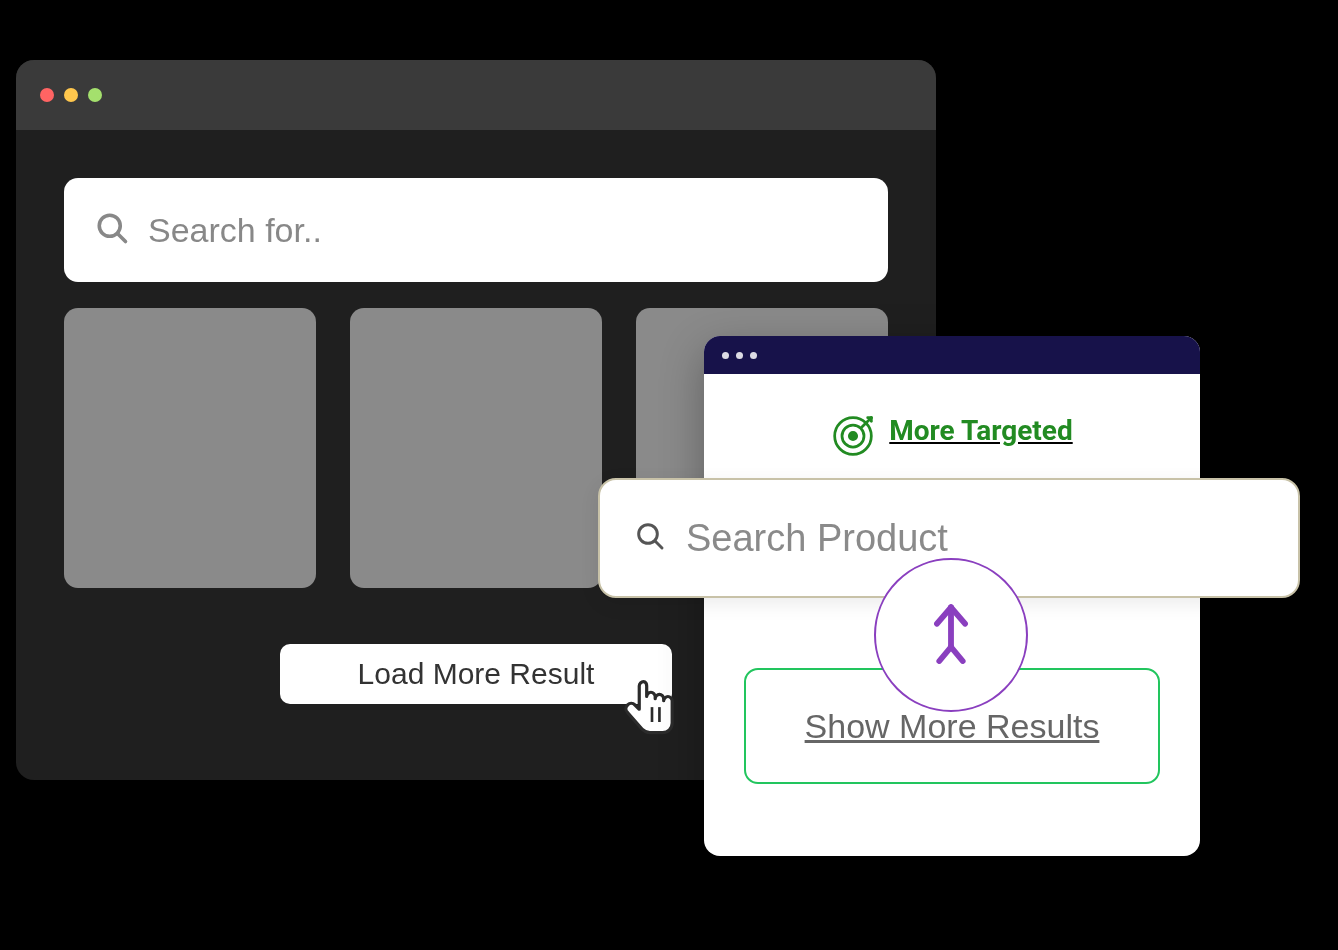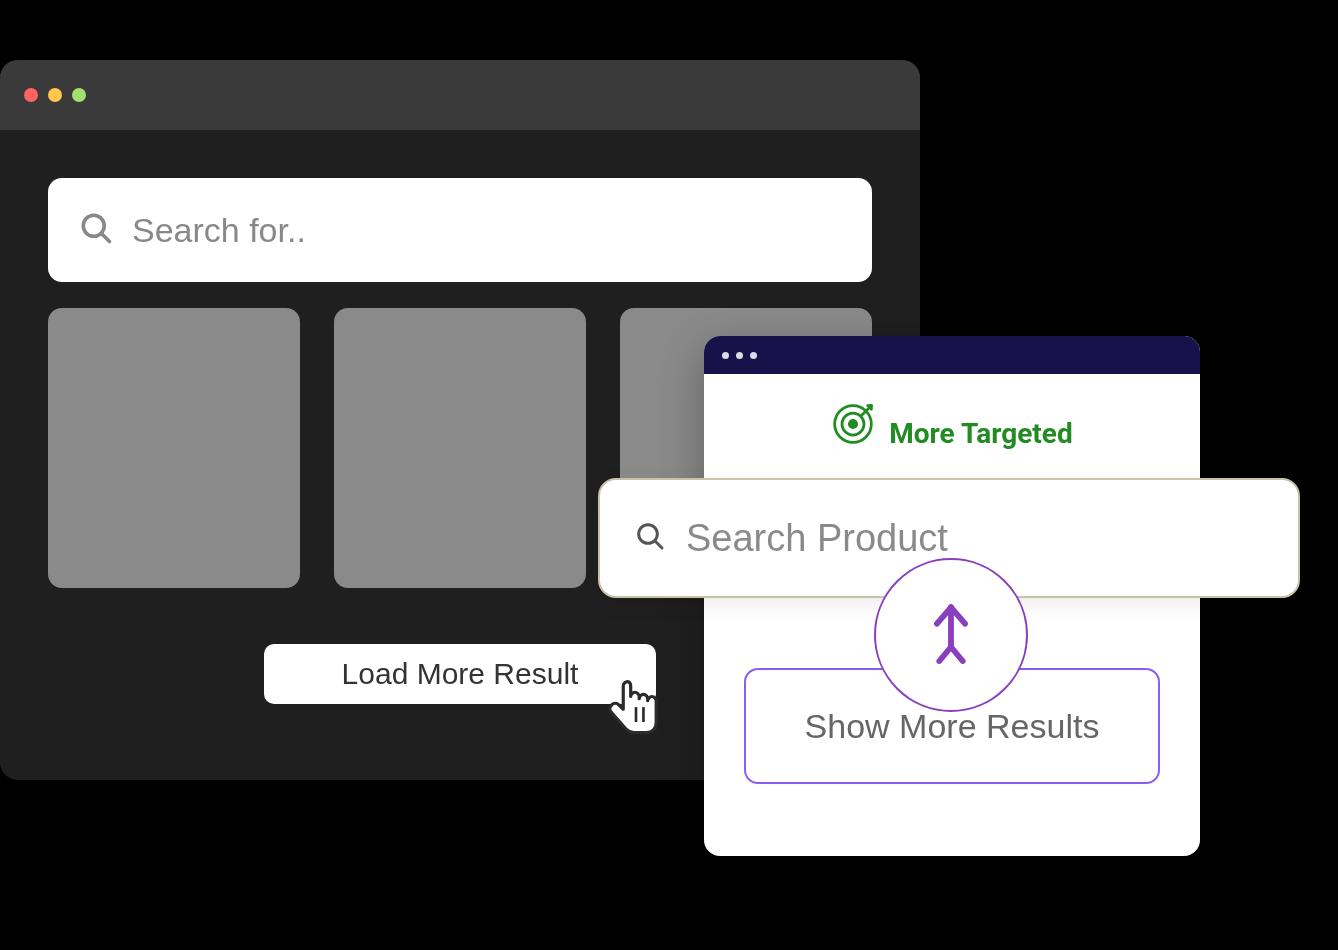--- a/index.html
+++ b/index.html
@@ -8,21 +8,21 @@
     height: 950px;
     background: #000;
     font-family: -apple-system, BlinkMacSystemFont, "Segoe UI", Roboto, sans-serif;
     position: relative;
     overflow: hidden;
   }
 
   
   .dark-window {
     position: absolute;
-    left: 0;
+    left: 16px;
     top: 60px;
     width: 920px;
     height: 720px;
     border-radius: 18px;
     overflow: hidden;
     background: #1f1f1f;
   }
   .dark-titlebar {
     background: #3a3a3a;
     height: 70px;
@@ -110,24 +110,25 @@
     height: 38px;
     display: flex;
     align-items: center;
     padding-left: 18px;
     gap: 7px;
   }
   .sm-dot { width: 7px; height: 7px; border-radius: 50%; background: #fff; opacity: 0.85; }
 
   .badge-row {
     display: flex;
-    align-items: flex-end;
+    align-items: flex-start;
     justify-content: center;
     gap: 14px;
-    margin-top: 28px;
+    margin-top: 40px;
+    text-decoration: underline;
   }
   .badge-text {
     color: #228b22;
     font-weight: 700;
     font-size: 28px;
   }
 
   .product-search {
     position: absolute;
     left: 598px;
@@ -169,28 +170,29 @@
     z-index: 5;
   }
 
   .show-more {
     position: absolute;
     left: 744px;
     top: 668px;
     width: 416px;
     height: 116px;
     background: #fff;
-    border: 2px solid #8b5cf6;
+    border: 2px solid #22c55e;
     border-radius: 14px;
     display: flex;
     align-items: center;
     justify-content: center;
     font-size: 34px;
     color: #666;
     cursor: pointer;
+    text-decoration: underline;
   }
 </style>
 </head>
 <body>
 
 <div class="dark-window">
   <div class="dark-titlebar">
     <span class="tl-dot tl-red"></span>
     <span class="tl-dot tl-yellow"></span>
     <span class="tl-dot tl-green"></span>

